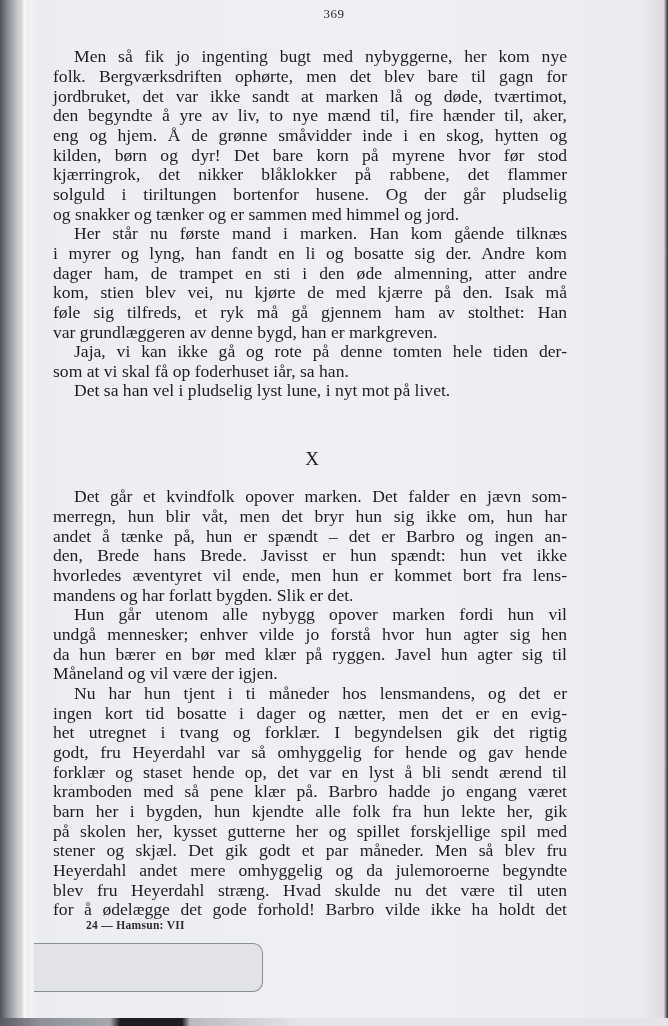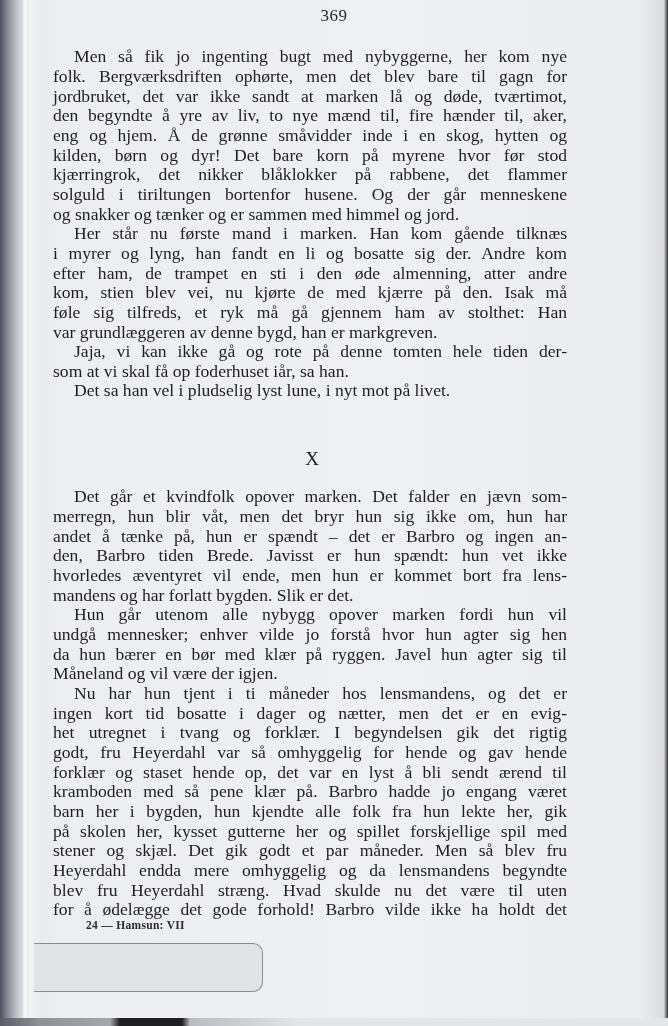--- a/index.html
+++ b/index.html
@@ -21,21 +21,21 @@
   .right-edge {
     position: absolute; right: 0; top: 0; width: 4px; height: 1026px;
     background: linear-gradient(to right, #d4d6da, #2b2b30);
   }
   .page {
     position: absolute; left: 0; top: 0; width: 664px; height: 1026px;
     background: linear-gradient(to right, rgba(0,0,0,0) 40px, #eceef1 60px, #eff0f3 400px, #eaecef 640px, #dadce0 664px);
   }
   .page-number {
     position: absolute; left: 0; width: 668px; top: 6px;
-    text-align: center; font-size: 17px; color: #2a282b;
+    text-align: center; font-size: 13px; color: #2a282b;
     letter-spacing: 0.5px;
   }
   .line {
     position: absolute; left: 53px; width: 514px;
     font-size: 17.6px; line-height: 20px; white-space: nowrap;
     text-align: justify; text-align-last: justify;
     color: #1f1d20;
   }
   .line.indent { left: 74px; width: 493px; }
   .line.last { text-align-last: left; }
@@ -72,58 +72,58 @@
 <div class="page-number">369</div>
 
 <div>
   <div class="line indent" style="top:46px">Men så fik jo ingenting bugt med nybyggerne, her kom nye</div>
   <div class="line" style="top:66px">folk. Bergværksdriften ophørte, men det blev bare til gagn for</div>
   <div class="line" style="top:86px">jordbruket, det var ikke sandt at marken lå og døde, tværtimot,</div>
   <div class="line" style="top:105px">den begyndte å yre av liv, to nye mænd til, fire hænder til, aker,</div>
   <div class="line" style="top:125px">eng og hjem. Å de grønne småvidder inde i en skog, hytten og</div>
   <div class="line" style="top:145px">kilden, børn og dyr! Det bare korn på myrene hvor før stod</div>
   <div class="line" style="top:164px">kjærringrok, det nikker blåklokker på rabbene, det flammer</div>
-  <div class="line" style="top:184px">solguld i tiriltungen bortenfor husene. Og der går menneskene</div>
+  <div class="line" style="top:184px">solguld i tiriltungen bortenfor husene. Og der går pludselig</div>
   <div class="line last" style="top:204px">og snakker og tænker og er sammen med himmel og jord.</div>
   <div class="line indent" style="top:223px">Her står nu første mand i marken. Han kom gående tilknæs</div>
   <div class="line" style="top:243px">i myrer og lyng, han fandt en li og bosatte sig der. Andre kom</div>
-  <div class="line" style="top:263px">efter ham, de trampet en sti i den øde almenning, atter andre</div>
+  <div class="line" style="top:263px">dager ham, de trampet en sti i den øde almenning, atter andre</div>
   <div class="line" style="top:282px">kom, stien blev vei, nu kjørte de med kjærre på den. Isak må</div>
   <div class="line" style="top:302px">føle sig tilfreds, et ryk må gå gjennem ham av stolthet: Han</div>
   <div class="line last" style="top:322px">var grundlæggeren av denne bygd, han er markgreven.</div>
   <div class="line indent" style="top:341px">Jaja, vi kan ikke gå og rote på denne tomten hele tiden der-</div>
   <div class="line last" style="top:361px">som at vi skal få op foderhuset iår, sa han.</div>
   <div class="line indent last" style="top:380px">Det sa han vel i pludselig lyst lune, i nyt mot på livet.</div>
 </div>
 
 <div class="chapter-heading">
   <span>X</span>
 </div>
 
 <div>
   <div class="line indent" style="top:486px">Det går et kvindfolk opover marken. Det falder en jævn som-</div>
   <div class="line" style="top:506px">merregn, hun blir våt, men det bryr hun sig ikke om, hun har</div>
   <div class="line" style="top:526px">andet å tænke på, hun er spændt – det er Barbro og ingen an-</div>
-  <div class="line" style="top:545px">den, Barbro tiden Brede. Javisst er hun spændt: hun vet ikke</div>
+  <div class="line" style="top:545px">den, Brede hans Brede. Javisst er hun spændt: hun vet ikke</div>
   <div class="line" style="top:565px">hvorledes æventyret vil ende, men hun er kommet bort fra lens-</div>
   <div class="line last" style="top:585px">mandens og har forlatt bygden. Slik er det.</div>
   <div class="line indent" style="top:604px">Hun går utenom alle nybygg opover marken fordi hun vil</div>
   <div class="line" style="top:624px">undgå mennesker; enhver vilde jo forstå hvor hun agter sig hen</div>
   <div class="line" style="top:644px">da hun bærer en bør med klær på ryggen. Javel hun agter sig til</div>
   <div class="line last" style="top:663px">Måneland og vil være der igjen.</div>
   <div class="line indent" style="top:683px">Nu har hun tjent i ti måneder hos lensmandens, og det er</div>
   <div class="line" style="top:703px">ingen kort tid bosatte i dager og nætter, men det er en evig-</div>
   <div class="line" style="top:722px">het utregnet i tvang og forklær. I begyndelsen gik det rigtig</div>
   <div class="line" style="top:742px">godt, fru Heyerdahl var så omhyggelig for hende og gav hende</div>
   <div class="line" style="top:762px">forklær og staset hende op, det var en lyst å bli sendt ærend til</div>
   <div class="line" style="top:781px">kramboden med så pene klær på. Barbro hadde jo engang været</div>
   <div class="line" style="top:801px">barn her i bygden, hun kjendte alle folk fra hun lekte her, gik</div>
   <div class="line" style="top:821px">på skolen her, kysset gutterne her og spillet forskjellige spil med</div>
   <div class="line" style="top:840px">stener og skjæl. Det gik godt et par måneder. Men så blev fru</div>
-  <div class="line" style="top:860px">Heyerdahl endda mere omhyggelig og da lensmandens begyndte</div>
+  <div class="line" style="top:860px">Heyerdahl andet mere omhyggelig og da julemoroerne begyndte</div>
   <div class="line" style="top:880px">blev fru Heyerdahl stræng. Hvad skulde nu det være til uten</div>
   <div class="line" style="top:899px">for å ødelægge det gode forhold! Barbro vilde ikke ha holdt det</div>
 </div>
 
 <div class="footer-signature">24 — Hamsun: VII</div>
 
 <div class="library-label"></div>
 <div class="bottom-strip"></div>
 
 </body></html>

